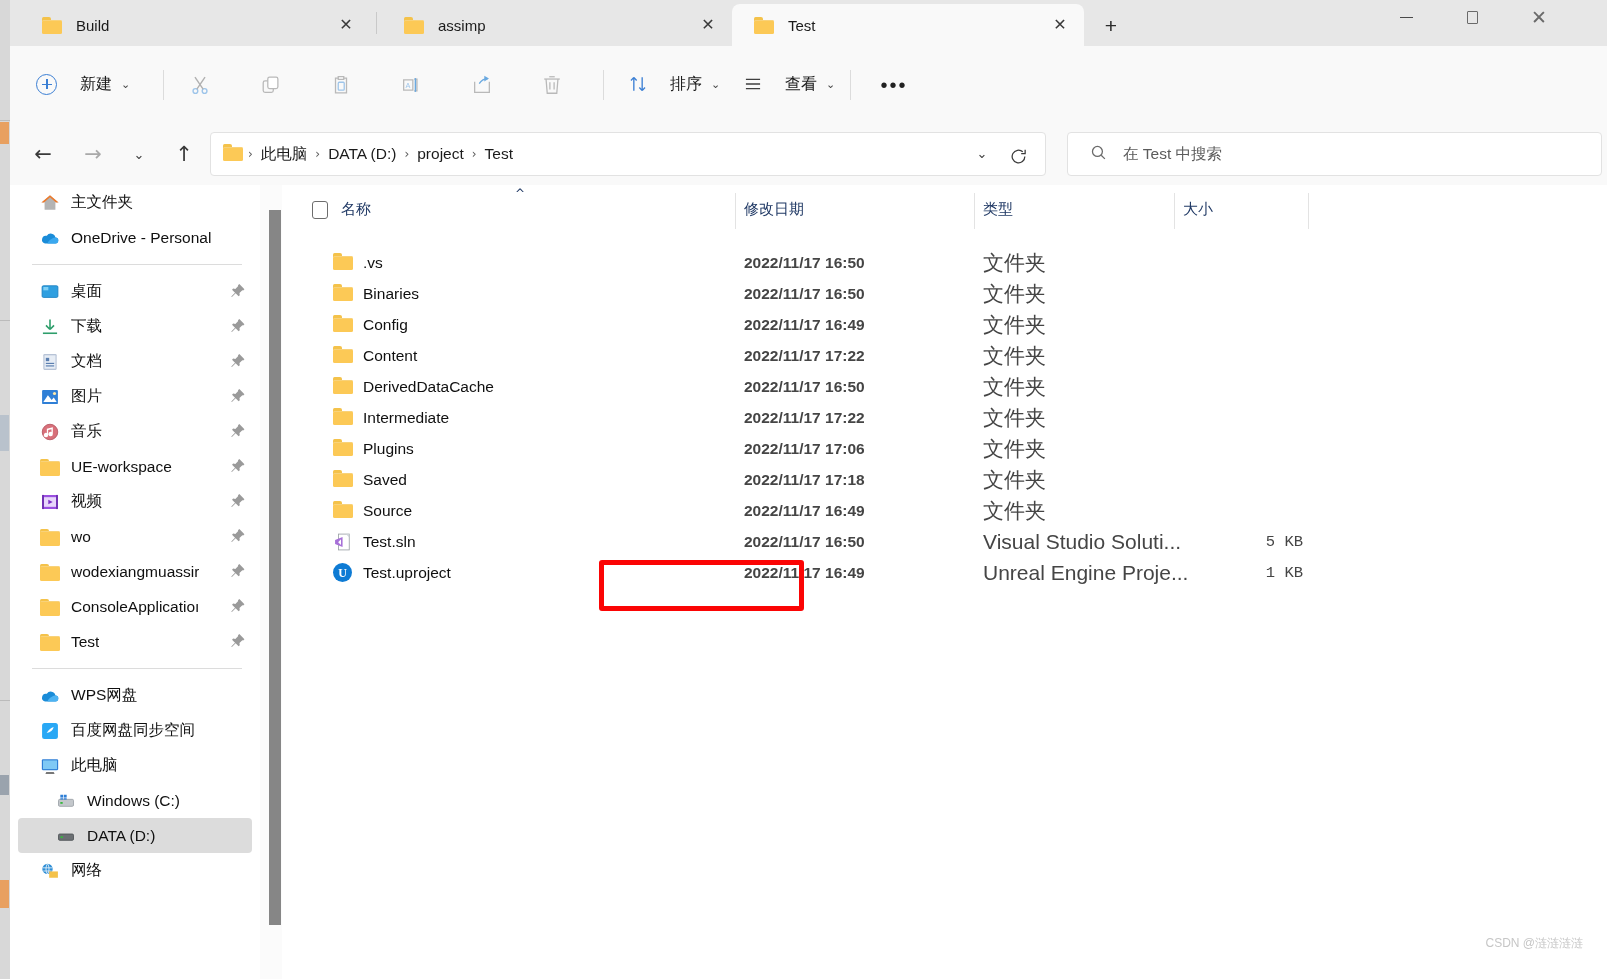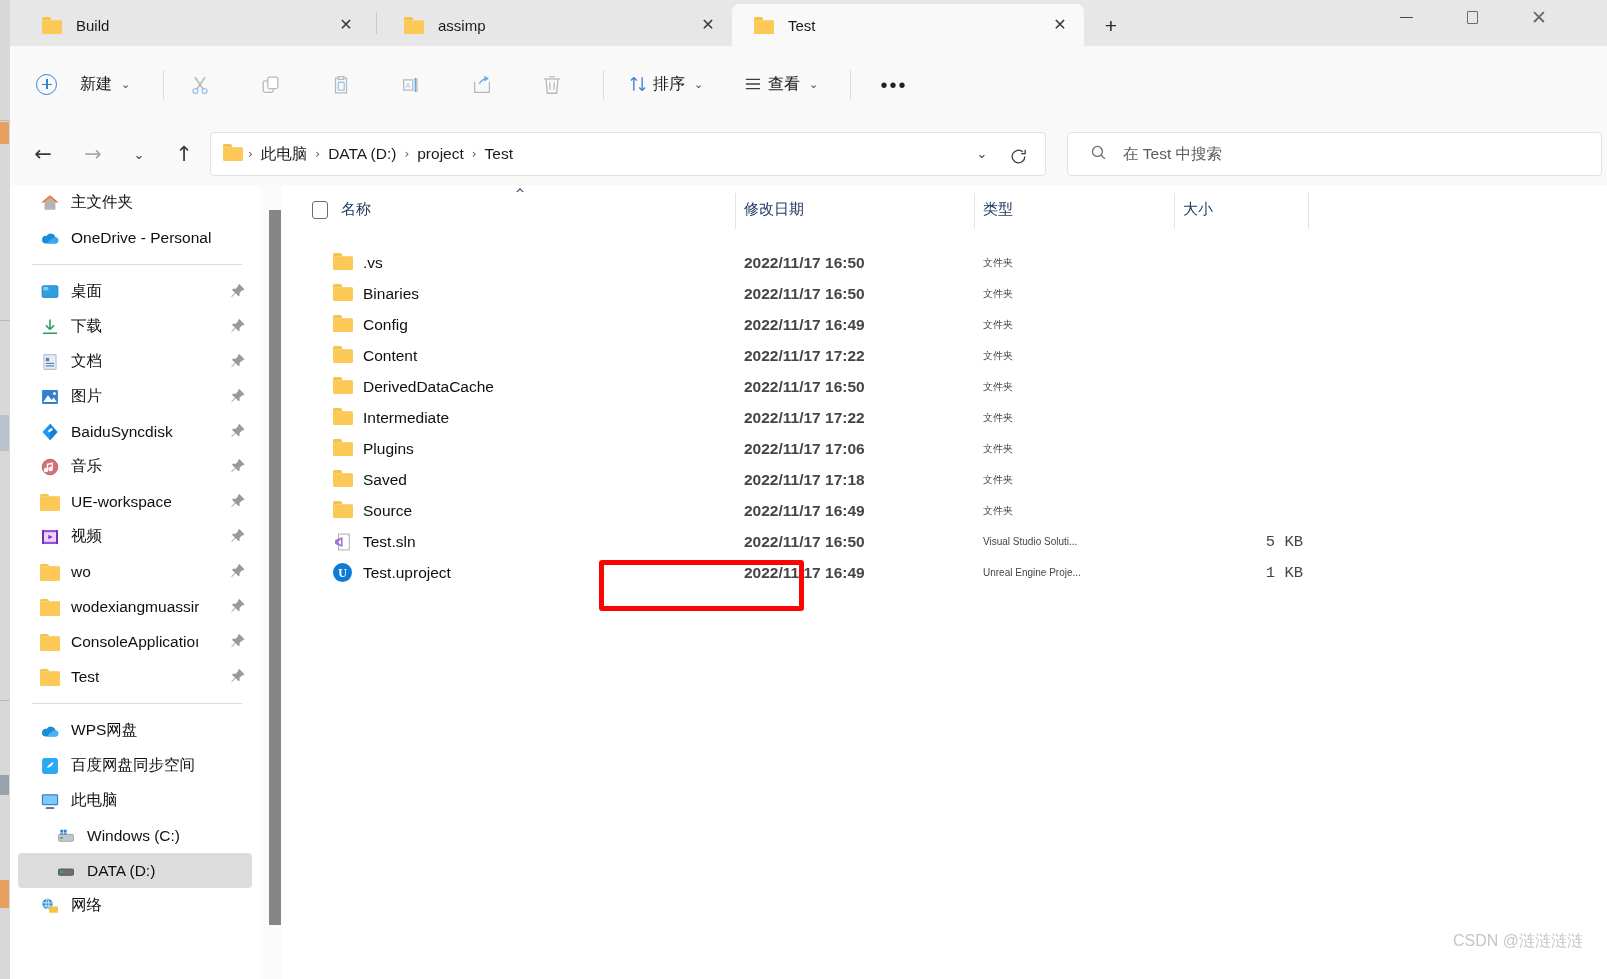--- a/index.html
+++ b/index.html
@@ -111,21 +111,21 @@
   .tb-sep { position:absolute; top:24px; width:1px; height:30px; background:#dcdcdc; }
 
   .tb-icon {
     position:absolute; top:20px; width:40px; height:38px;
     display:flex; align-items:center; justify-content:center;
   }
   .tb-icon svg { display:block; }
 
   #tb-sort { left:610px; padding:0 8px; }
   #tb-view { left:725px; padding:0 8px; }
-  #tb-sort .lbl, #tb-view .lbl { margin-left:5px; font-size:16px; color:#1b1b1b; }
+  #tb-sort .lbl, #tb-view .lbl { margin-left:22px; font-size:16px; color:#1b1b1b; }
   #tb-more {
     position:absolute; left:862px; top:20px; width:44px; height:38px;
     display:flex; align-items:center; justify-content:center;
     font-size:20px; letter-spacing:2px; color:#222; line-height:1;
   }
 
   
   #addressrow { position:absolute; left:0; top:123px; width:1597px; height:62px; background:#f9f9f9; }
   .navbtn {
     position:absolute; top:12px; width:38px; height:38px;
@@ -208,34 +208,34 @@
     font-family:"DejaVu Sans", sans-serif;
   }
 
   .frow {
     position:absolute; left:0; width:1321px; height:31px;
     display:flex; align-items:center;
   }
   .f-ico   { position:absolute; left:47px; top:6px; width:20px; height:18px; }
   .f-name  { position:absolute; left:77px; font-size:15.5px; color:#101010; white-space:nowrap; }
   .f-date  { position:absolute; left:458px; font-size:15.5px; color:#454545; white-space:nowrap;font-weight:bold; }
-  .f-type  { position:absolute; left:697px; font-size:10px; color:#454545; white-space:nowrap; }
+  .f-type  { position:absolute; left:697px; font-size:21px; color:#454545; white-space:nowrap; }
   .f-size  { position:absolute; left:945px; width:72px; text-align:right;
              font-size:15.5px; color:#454545; white-space:nowrap;font-family:Liberation Mono, monospace; }
 
   
   #annot-box {
     position:absolute; left:313px; top:375px; width:205px; height:51px;
     border:5px solid #fb0404; border-radius:3px; pointer-events:none;
   }
 
   
   #watermark {
     position:absolute; right:24px; bottom:27px;
-    font-size:16px; color:#c6c6c6; white-space:nowrap;
+    font-size:12px; color:#c6c6c6; white-space:nowrap;
   }
 
   .ue-ico {
     width:19px; height:19px; border-radius:50%;
     background:#0e7bd4;
     display:flex; align-items:center; justify-content:center;
     color:#fff; font-size:12px; font-weight:bold; line-height:1;
     font-family:"Liberation Serif", serif;
   }
 </style>
@@ -466,33 +466,20 @@
       </div>
       <div class="sb-row">
         <span class="sb-ico">
           <svg width="20" height="20" viewBox="0 0 24 24">
             <rect x="2.5" y="3.5" width="19" height="17" rx="1.4" fill="#2f7fd6"></rect>
             <path d="M4 18 9.5 10l4.5 5.5 2.5-3 3.5 5.5z" fill="#ffffff"></path>
             <circle cx="17.4" cy="7.8" r="1.9" fill="#ffe9a8"></circle>
           </svg>
         </span>
         <span class="sb-lbl">图片</span>
-        <span class="pin"><svg width="17" height="18" viewBox="0 0 24 24">
-            <path d="M14.6 2.2 21.8 9.4l-1.8 1.8-1.2-.4-4 4 .4 3.1-1.6 1.6-4.2-4.2-5.3 5.3-0.9-0.9 5.3-5.3-4.2-4.2 1.6-1.6 3.1 0.4 4-4-0.4-1.2z" fill="#9a9a9a"></path>
-          </svg></span>
-      </div>
-      <div class="sb-row">
-        <span class="sb-ico">
-          <svg width="20" height="20" viewBox="0 0 24 24">
-            <path d="M12 2 21 12 12 22 3 12z" fill="#2196f3"></path>
-            <path d="M12 2 21 12 12 22z" fill="#0d82dd"></path>
-            <path d="M9.5 10.5 14 7l1.5 2.2-4.5 3.4z" fill="#ffffff"></path>
-          </svg>
-        </span>
-        <span class="sb-lbl">BaiduSyncdisk</span>
         <span class="pin"><svg width="17" height="18" viewBox="0 0 24 24">
             <path d="M14.6 2.2 21.8 9.4l-1.8 1.8-1.2-.4-4 4 .4 3.1-1.6 1.6-4.2-4.2-5.3 5.3-0.9-0.9 5.3-5.3-4.2-4.2 1.6-1.6 3.1 0.4 4-4-0.4-1.2z" fill="#9a9a9a"></path>
           </svg></span>
       </div>
       <div class="sb-row">
         <span class="sb-ico">
           <svg width="20" height="20" viewBox="0 0 24 24">
             <circle cx="12" cy="12" r="9.3" fill="#d8707a"></circle>
             <circle cx="12" cy="12" r="9.3" fill="none" stroke="#b5535e"></circle>
             <path d="M15.4 6.4v8.1a2.6 2.6 0 1 1-1.6-2.4V8.6l-4 1v6.1a2.6 2.6 0 1 1-1.6-2.4V8z" fill="#ffffff"></path>

